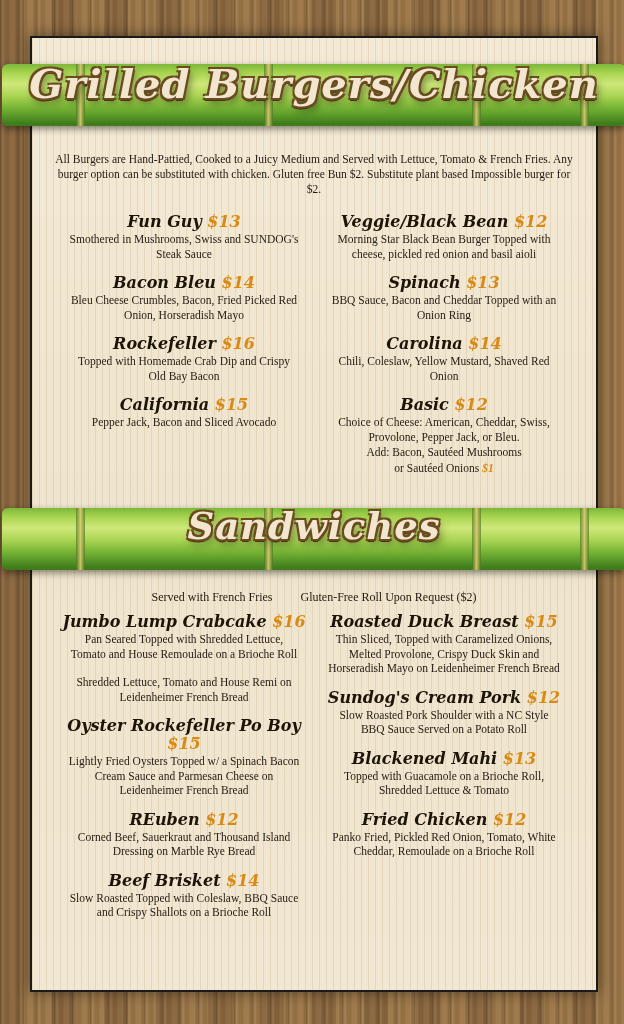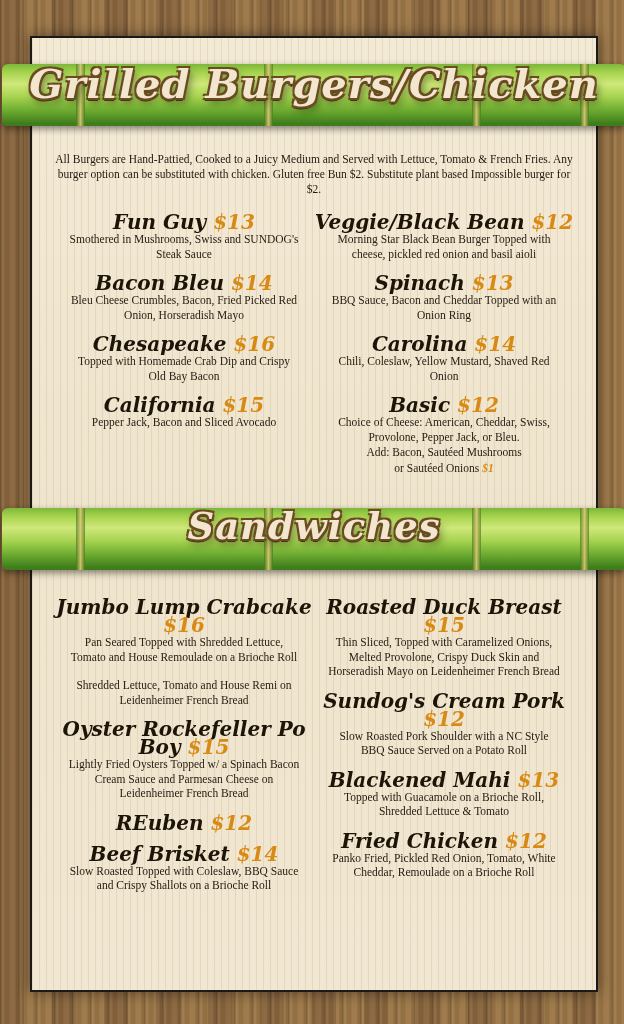--- a/index.html
+++ b/index.html
@@ -131,21 +131,21 @@
     justify-content: space-between;
     padding: 0 22px;
     box-sizing: border-box;
   }
   .col { width: 262px; }
   .item { margin-bottom: 13px; text-align: center; }
   .item-head {
     font-family: "DejaVu Serif", serif;
     font-style: italic;
     font-weight: bold;
-    font-size: 20px;
+    font-size: 16px;
     color: #1d1408;
     line-height: 18px;
   }
   .price {
     color: #d98a14;
     font-style: italic;
     font-weight: bold;
   }
   .item-desc {
     font-size: 11.5px;
@@ -201,21 +201,21 @@
         <div class="item">
           <div class="item-head">
             <span>Bacon Bleu</span>
             <span class="price">$14</span>
           </div>
           <div class="item-desc">Bleu Cheese Crumbles, Bacon, Fried Picked Red Onion, Horseradish Mayo</div>
         </div>
 
         <div class="item">
           <div class="item-head">
-            <span>Chesapeake</span>
+            <span>Rockefeller</span>
             <span class="price">$16</span>
           </div>
           <div class="item-desc">Topped with Homemade Crab Dip and Crispy Old Bay Bacon</div>
         </div>
 
         <div class="item">
           <div class="item-head">
             <span>California</span>
             <span class="price">$15</span>
           </div>
@@ -272,20 +272,24 @@
       <div class="stalk"></div>
       <div class="joint j1"></div>
       <div class="joint j2"></div>
       <div class="joint j3"></div>
       <div class="joint j4"></div>
     </div>
     <div class="banner-title">Sandwiches</div>
   </div>
 
   <div class="section" style="top:552px;">
+    <div class="serve-row">
+      <span>Served with French Fries</span>
+      <span>Gluten-Free Roll Upon Request ($2)</span>
+    </div>
 
     <div class="columns" style="margin-top:8px;">
       <div class="col">
 
         <div class="item">
           <div class="item-head">
             <span>Jumbo Lump Crabcake</span>
             <span class="price">$16</span>
           </div>
           <div class="item-desc">Pan Seared Topped with Shredded Lettuce, Tomato and House Remoulade on a Brioche Roll</div>
@@ -301,20 +305,21 @@
             <span class="price">$15</span>
           </div>
           <div class="item-desc">Lightly Fried Oysters Topped w/ a Spinach Bacon Cream Sauce and Parmesan Cheese on Leidenheimer French Bread</div>
         </div>
 
         <div class="item">
           <div class="item-head">
             <span>REuben</span>
             <span class="price">$12</span>
           </div>
+          <div class="item-desc">Corned Beef, Sauerkraut and Thousand Island Dressing on Marble Rye Bread</div>
         </div>
 
         <div class="item">
           <div class="item-head">
             <span>Beef Brisket</span>
             <span class="price">$14</span>
           </div>
           <div class="item-desc">Slow Roasted Topped with Coleslaw, BBQ Sauce and Crispy Shallots on a Brioche Roll</div>
         </div>
 

